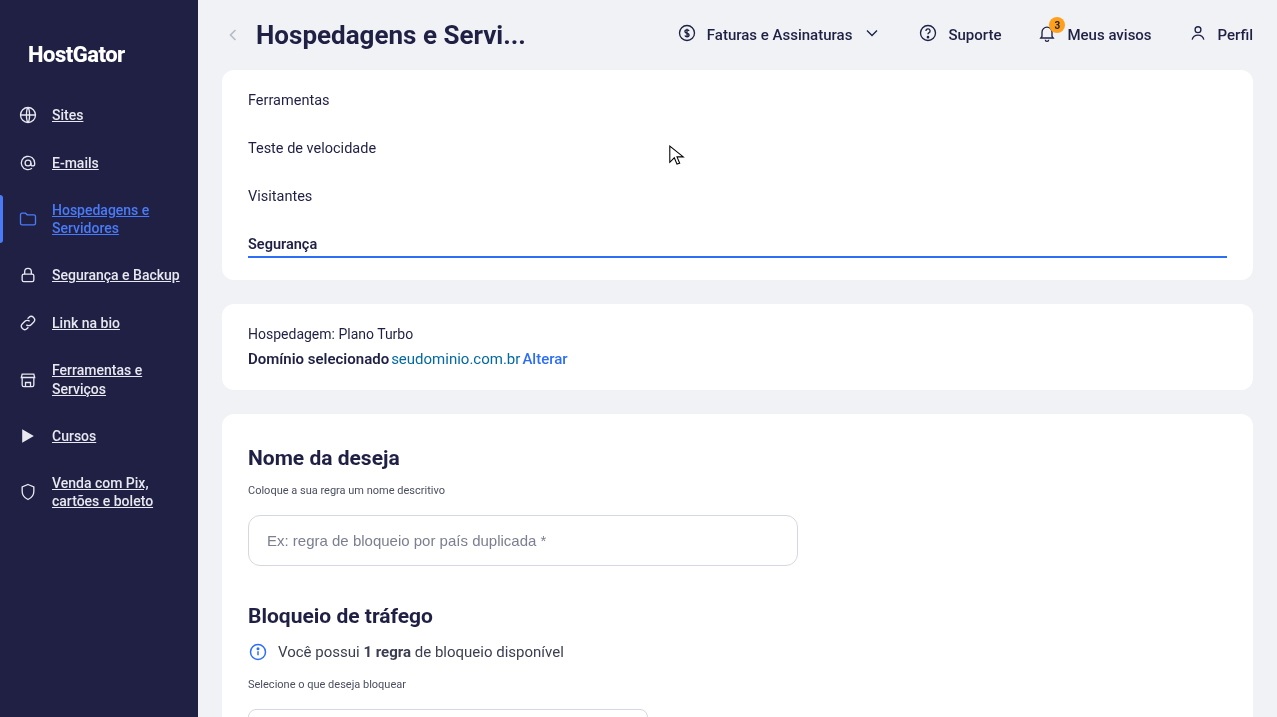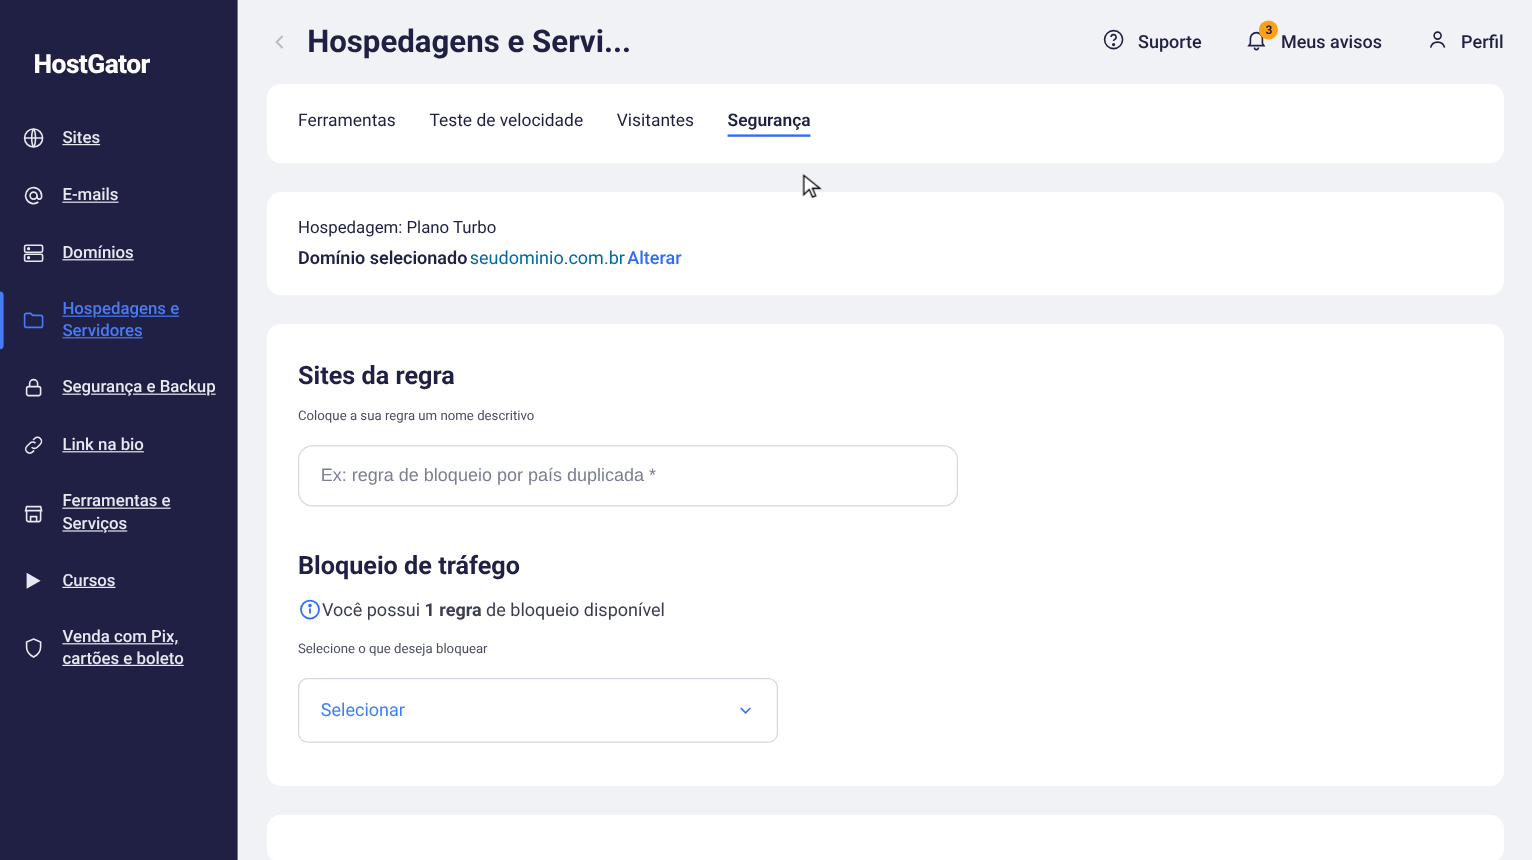--- a/index.html
+++ b/index.html
@@ -26,39 +26,39 @@
   .page-title { font-size: 26px; font-weight: 700; color: #1f2044; white-space: nowrap; overflow: hidden; text-overflow: ellipsis; max-width: 290px; }
   .top-links { display: flex; align-items: center; gap: 36px; margin-left: auto; }
   .top-link { display: flex; align-items: center; gap: 10px; font-size: 15px; font-weight: 500; color: #1f2044; cursor: pointer; }
   .top-link svg { width: 20px; height: 20px; stroke: currentColor; fill: none; stroke-width: 1.6; }
   .bell-wrap { position: relative; }
   .badge { position: absolute; top: -6px; right: -8px; background: #ff9f1a; color: #1f2044; font-size: 10px; font-weight: 700; width: 16px; height: 16px; border-radius: 50%; display: flex; align-items: center; justify-content: center; }
 
   .content { flex: 1; overflow-y: auto; padding: 0 24px 24px 24px; }
 
   .card { background: #fff; border-radius: 12px; margin-bottom: 24px; }
-  .tabs { display: flex; gap: 28px; padding: 22px 26px; }
+  .tabs { display: flex; gap: 28px; padding: 22px 26px; flex-direction: column; }
   .tab { font-size: 14.5px; color: #1f2044; cursor: pointer; padding-bottom: 3px; }
   .tab.active { font-weight: 600; border-bottom: 2px solid #2e6ef7; }
 
   .hosting-box { padding: 22px 26px; }
   .hosting-line1 { font-size: 14px; color: #1f2044; margin-bottom: 8px; }
   .hosting-line2 { display: flex; align-items: baseline; gap: 2px; font-size: 15px; }
   .domain-label { font-weight: 600; }
   .domain-value { color: #0369a1; }
   .change-link { color: #2e6ef7; font-weight: 500; cursor: pointer; }
 
   .form-card { padding: 32px 26px 36px 26px; }
   .section-title { font-size: 21px; font-weight: 700; color: #1f2044; margin-bottom: 14px; }
   .section-sub { font-size: 11px; color: #4a4e60; margin-bottom: 18px; }
   .text-input { width: 550px; max-width: 100%; padding: 16px 18px; border: 1px solid #d5d8e0; border-radius: 12px; font-size: 15px; color: #1f2044; outline: none; }
   .text-input::placeholder { color: #7b7f90; }
 
   .block-section { margin-top: 38px; }
-  .info-row { display: flex; align-items: center; gap: 0; font-size: 15px; color: #3a3e50; margin-bottom: 16px; }
+  .info-row { display: flex; align-items: center; gap: 10px; font-size: 15px; color: #3a3e50; margin-bottom: 16px; }
   .info-icon { width: 20px; height: 20px; color: #2e6ef7; flex-shrink: 0; }
   .info-icon svg { width: 20px; height: 20px; stroke: currentColor; fill: none; stroke-width: 1.8; }
   .info-row strong { font-weight: 700; }
 
   .select-box { width: 400px; max-width: 100%; padding: 17px 18px; border: 1px solid #d5d8e0; border-radius: 8px; font-size: 15px; color: #3b82f6; display: flex; align-items: center; justify-content: space-between; cursor: pointer; }
   .chev { width: 16px; height: 16px; color: #2e6ef7; }
   .chev svg { width: 16px; height: 16px; stroke: currentColor; fill: none; stroke-width: 2; }
 
   .ghost-card { background: #fff; border-radius: 12px; height: 40px; }
 
@@ -86,31 +86,20 @@
       <div class="nav-item">
         <span class="nav-icon">
           <svg viewBox="0 0 24 24">
               <circle cx="12" cy="12" r="3.5"></circle>
               <path d="M15.5 12v1.2c0 1.3 1 2.3 2.2 2.3 1.3 0 2.3-1 2.3-2.3V12a8 8 0 1 0-3.2 6.4"></path>
             </svg>
         </span>
         <span class="nav-label">E-mails</span>
       </div>
 
-      <div class="nav-item">
-        <span class="nav-icon">
-          <svg viewBox="0 0 24 24">
-              <rect x="3" y="4" width="18" height="7" rx="1.5"></rect>
-              <rect x="3" y="13" width="18" height="7" rx="1.5"></rect>
-              <circle cx="7" cy="7.5" r="0.8" fill="currentColor"></circle>
-              <circle cx="7" cy="16.5" r="0.8" fill="currentColor"></circle>
-            </svg>
-        </span>
-        <span class="nav-label">Domínios</span>
-      </div>
 
       <div class="nav-item active">
         <span class="nav-icon">
           <svg viewBox="0 0 24 24">
               <path d="M3 7a2 2 0 0 1 2-2h4l2 2h8a2 2 0 0 1 2 2v8a2 2 0 0 1-2 2H5a2 2 0 0 1-2-2V7z"></path>
             </svg>
         </span>
         <span class="nav-label">Hospedagens e Servidores</span>
       </div>
 
@@ -170,20 +159,34 @@
     <div class="topbar">
       <div class="title-wrap">
         <span class="back-btn">
           <svg viewBox="0 0 24 24">
               <path d="M15 6l-6 6 6 6"></path>
             </svg>
         </span>
         <h1 class="page-title">Hospedagens e Servi...</h1>
       </div>
       <div class="top-links">
+        <div class="top-link">
+          <span>
+            <svg viewBox="0 0 24 24">
+                <circle cx="12" cy="12" r="9"></circle>
+                <path d="M12 7v10M9.5 15c.5 1 1.5 1.5 2.5 1.5s2.5-.6 2.5-2-1-1.8-2.5-2.2-2.5-.8-2.5-2.1 1.3-2 2.5-2 2 .5 2.5 1.3"></path>
+              </svg>
+          </span>
+          <span>Faturas e Assinaturas</span>
+          <span>
+            <svg viewBox="0 0 24 24" width="14" height="14">
+                <path d="M6 9l6 6 6-6"></path>
+              </svg>
+          </span>
+        </div>
         <div class="top-link">
           <span>
             <svg viewBox="0 0 24 24">
                 <circle cx="12" cy="12" r="9"></circle>
                 <path d="M9.5 9.5a2.5 2.5 0 1 1 3.5 2.3c-.8.4-1 1-1 1.7"></path>
                 <circle cx="12" cy="17" r="0.8" fill="currentColor"></circle>
               </svg>
           </span>
           <span>Suporte</span>
         </div>
@@ -222,21 +225,21 @@
       <div class="card hosting-box">
         <div class="hosting-line1">Hospedagem: Plano Turbo</div>
         <div class="hosting-line2">
           <span class="domain-label">Domínio selecionado</span>
           <span class="domain-value">seudominio.com.br</span>
           <span class="change-link">Alterar</span>
         </div>
       </div>
 
       <div class="card form-card">
-        <h2 class="section-title">Sites da regra</h2>
+        <h2 class="section-title">Nome da deseja</h2>
         <p class="section-sub">Coloque a sua regra um nome descritivo</p>
         <input type="text" class="text-input" placeholder="Ex: regra de bloqueio por país duplicada *" style="">
 
         <div class="block-section">
           <h2 class="section-title">Bloqueio de tráfego</h2>
           <div class="info-row">
             <span class="info-icon">
               <svg viewBox="0 0 24 24">
                   <circle cx="12" cy="12" r="9"></circle>
                   <path d="M12 11v5"></path>

